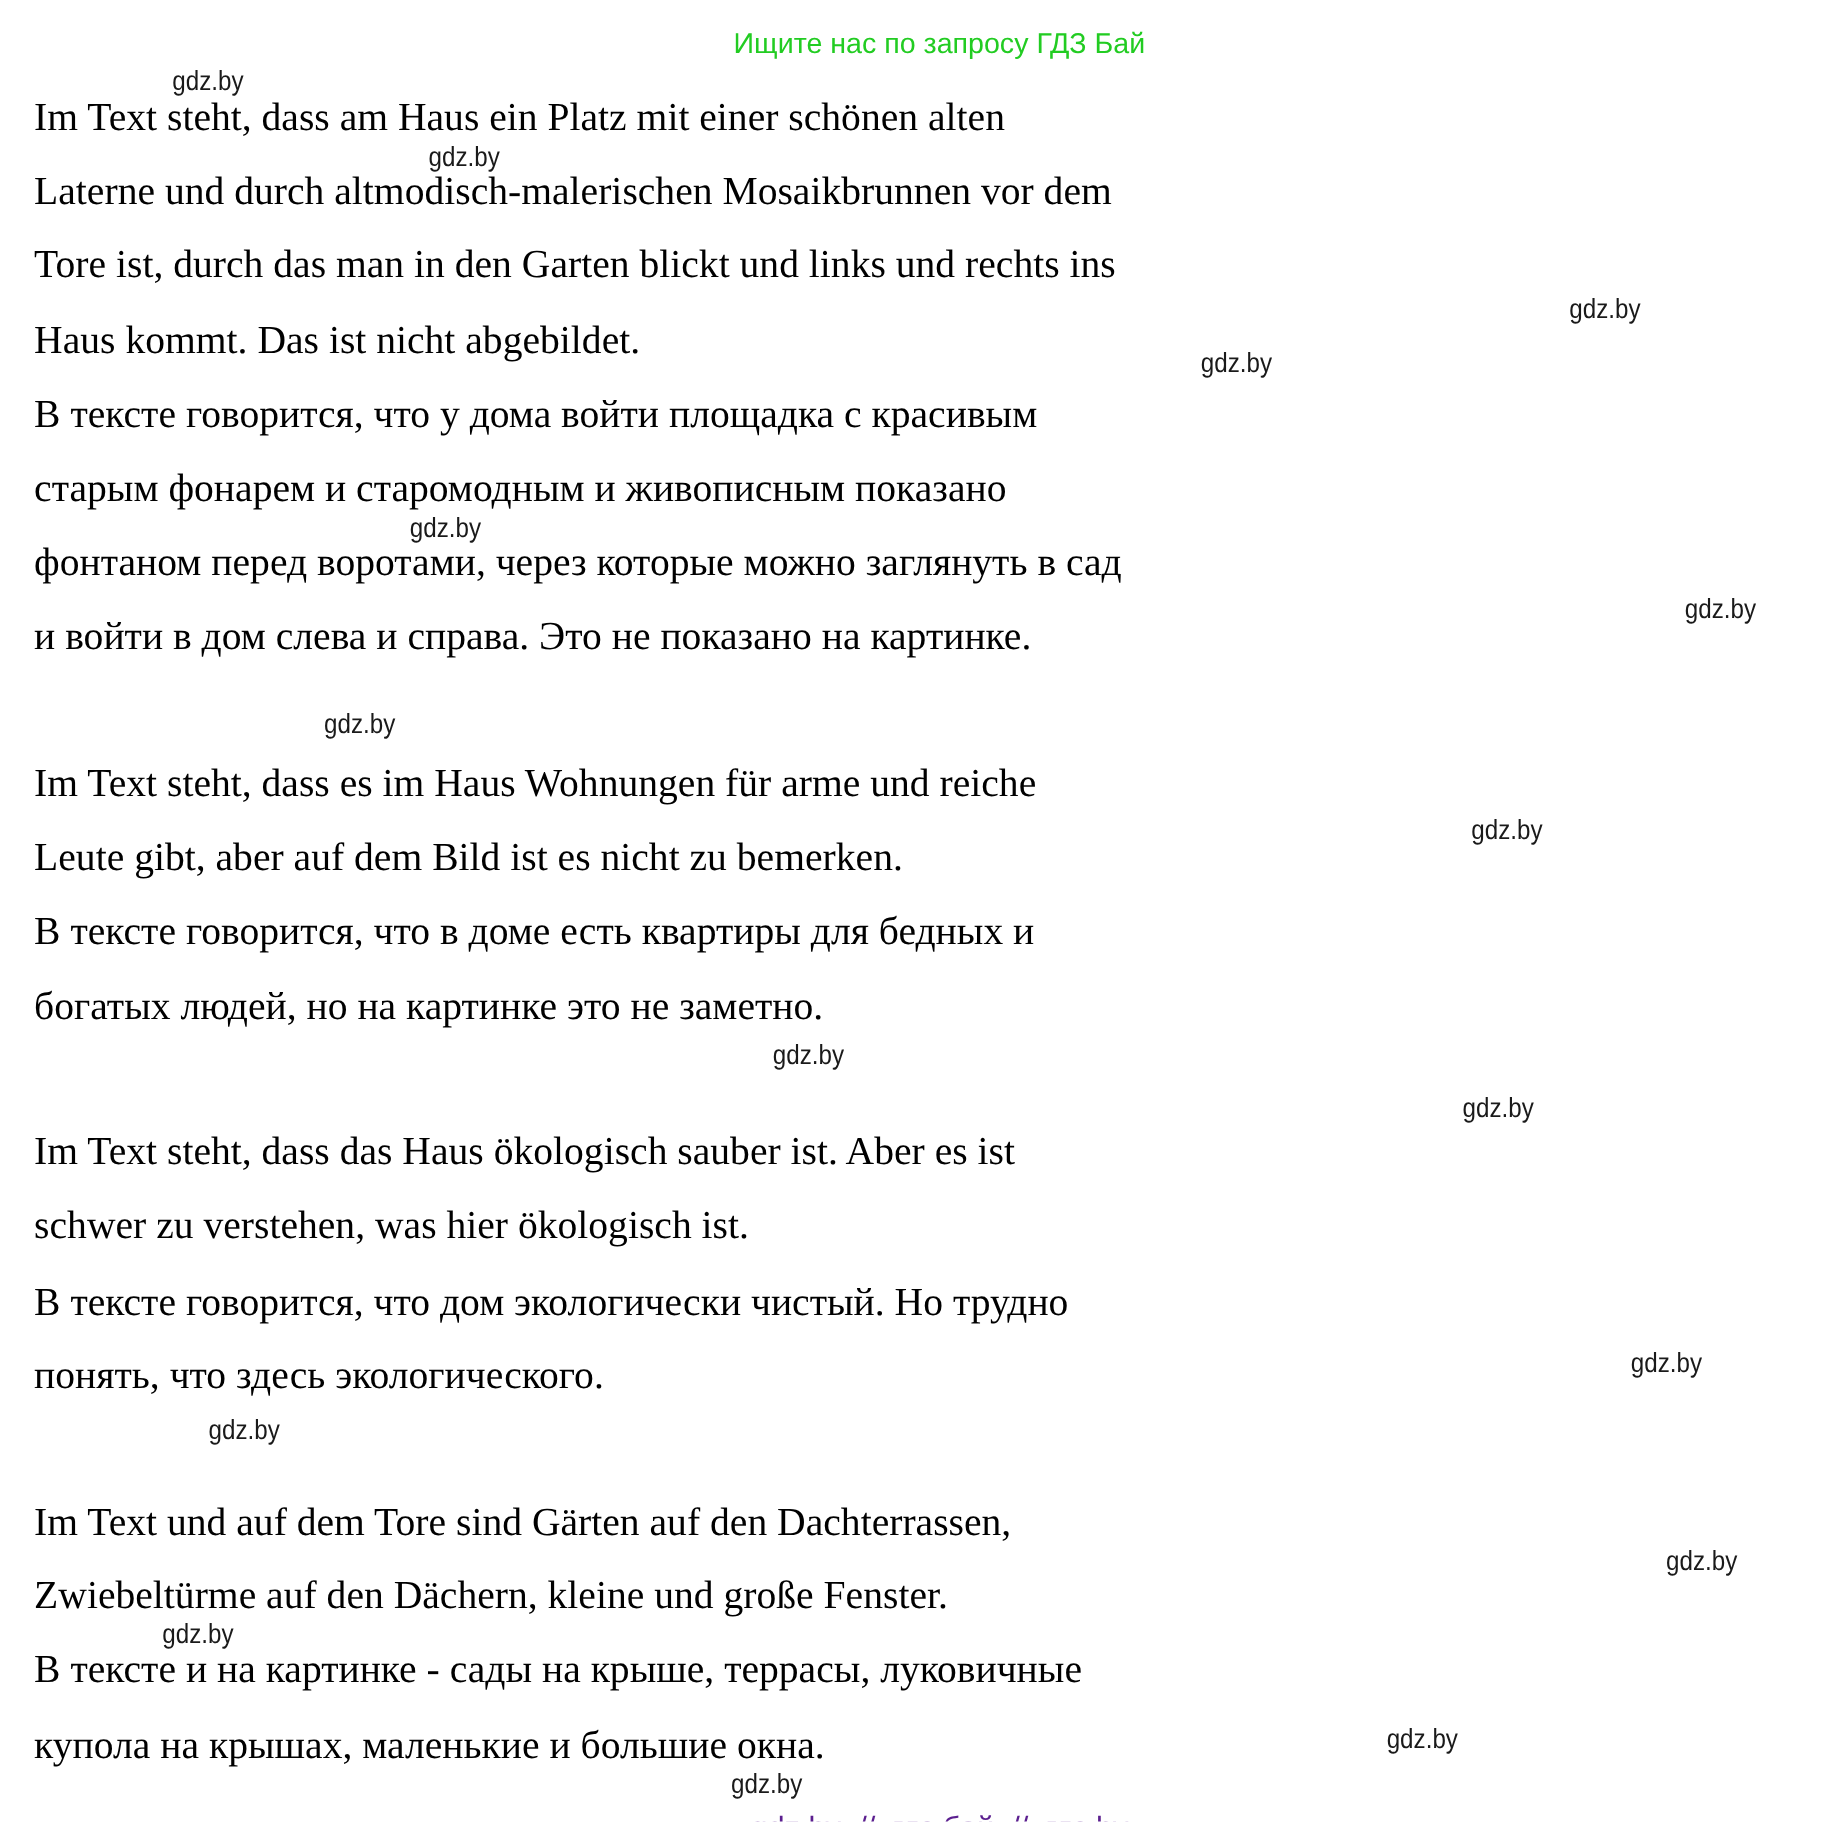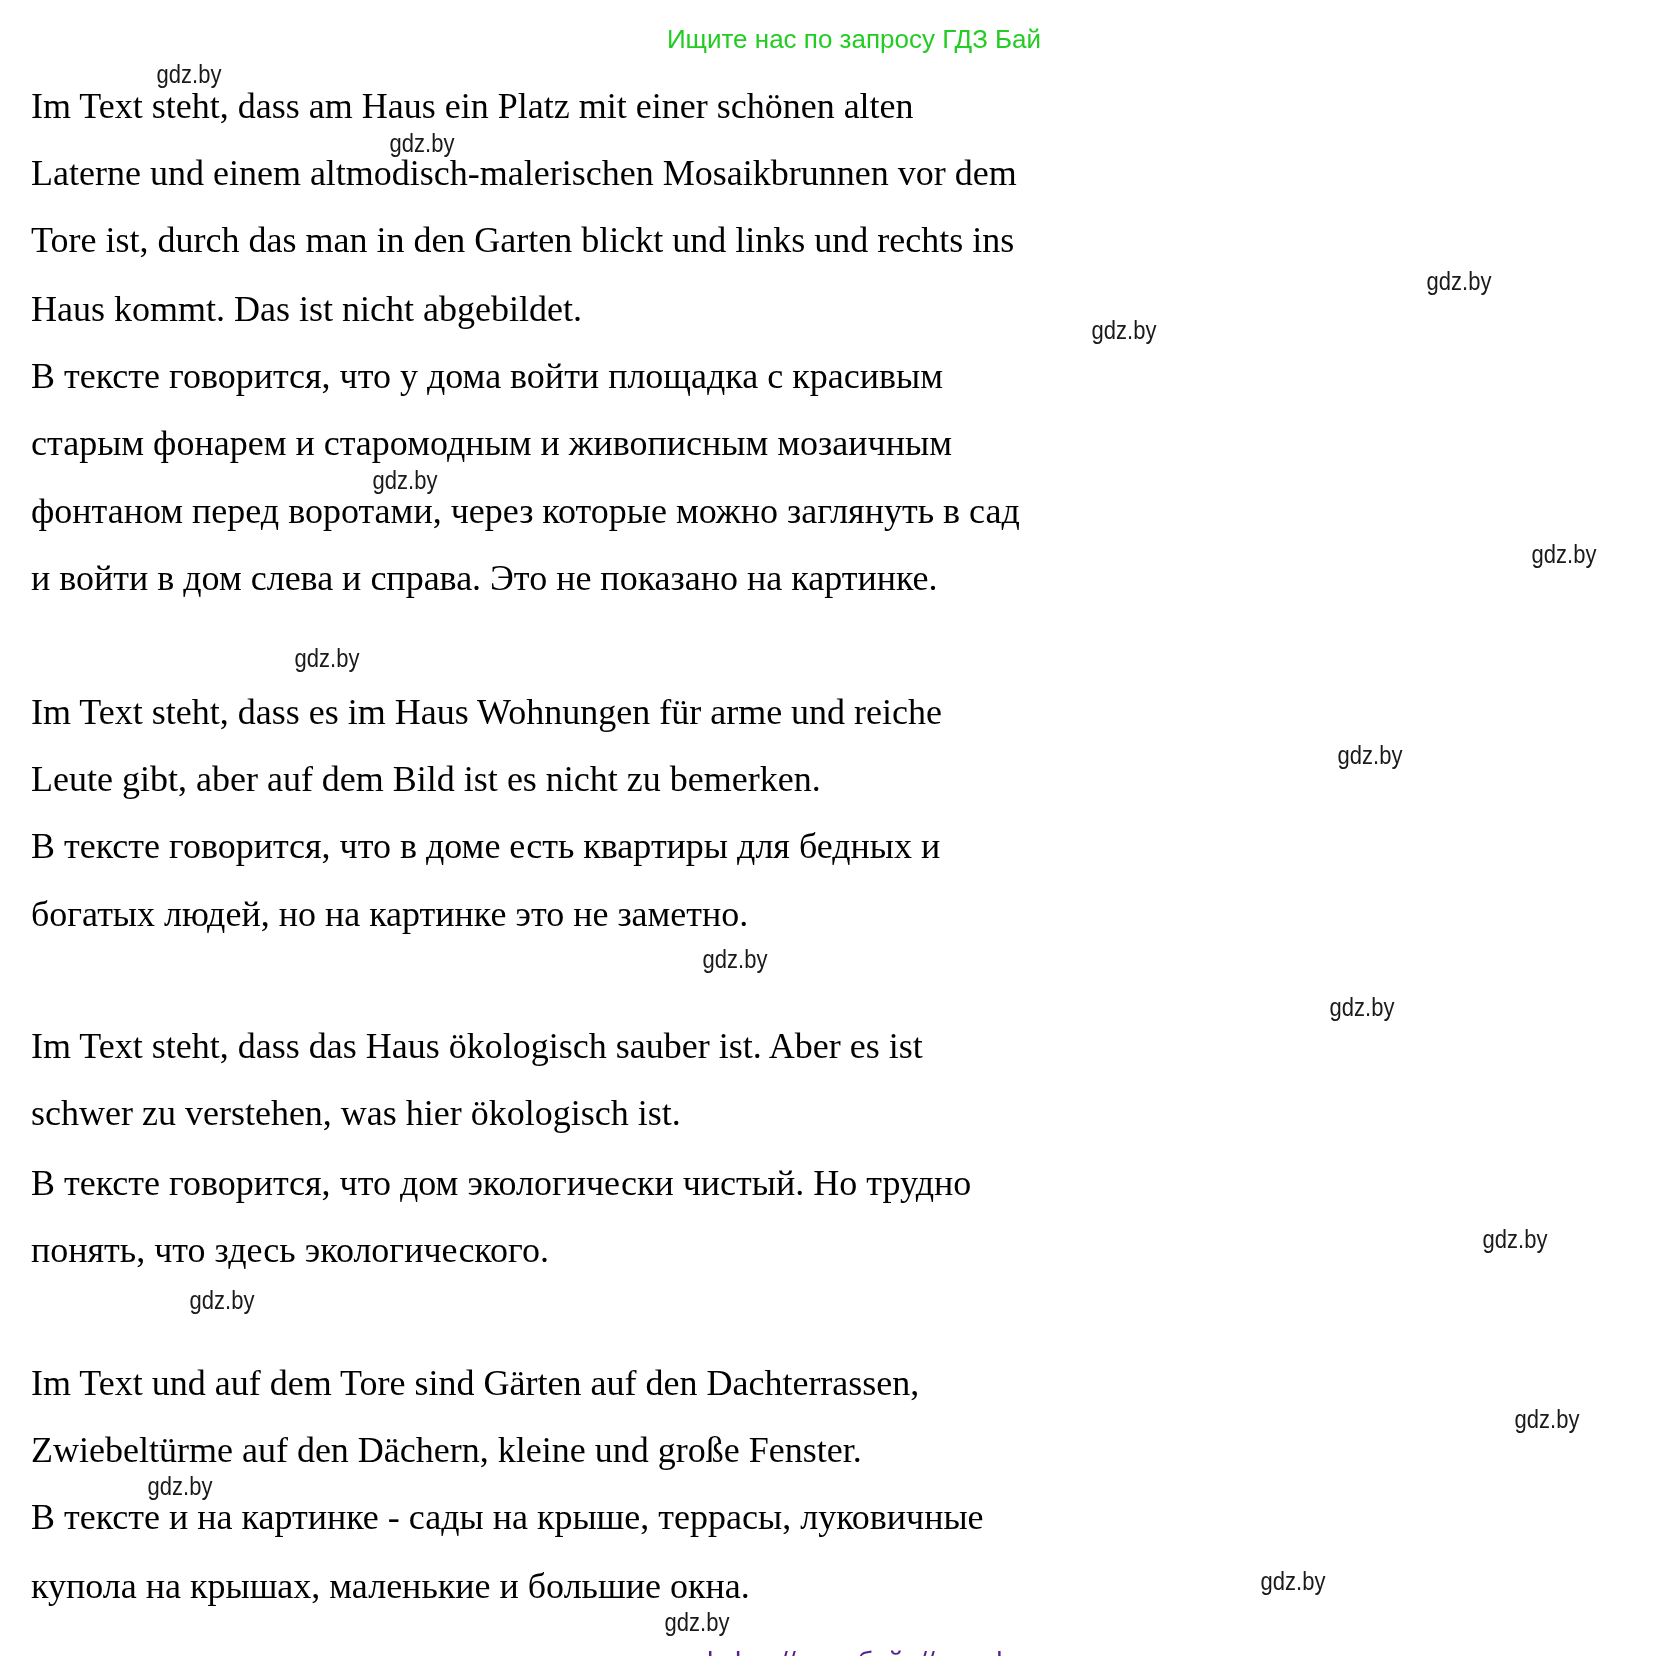--- a/index.html
+++ b/index.html
@@ -66,25 +66,25 @@
 </style>
 </head>
 <body>
 
 <div class="page">
 
   <div class="header-note">Ищите нас по запросу ГДЗ Бай</div>
 
   <div>
     <div class="line" style="top:49px">Im Text steht, dass am Haus ein Platz mit einer schönen alten</div>
-    <div class="line" style="top:116px">Laterne und einem altmodisch-malerischen Mosaikbrunnen vor dem</div>
+    <div class="line" style="top:116px">Laterne und durch altmodisch-malerischen Mosaikbrunnen vor dem</div>
     <div class="line" style="top:183px">Tore ist, durch das man in den Garten blickt und links und rechts ins</div>
     <div class="line" style="top:252px">Haus kommt. Das ist nicht abgebildet.</div>
     <div class="line" style="top:319px">В тексте говорится, что у дома войти площадка с красивым</div>
-    <div class="line" style="top:386px">старым фонарем и старомодным и живописным мозаичным</div>
+    <div class="line" style="top:386px">старым фонарем и старомодным и живописным показано</div>
     <div class="line" style="top:454px">фонтаном перед воротами, через которые можно заглянуть в сад</div>
     <div class="line" style="top:521px">и войти в дом слева и справа. Это не показано на картинке.</div>
   </div>
 
   <div>
     <div class="line" style="top:655px">Im Text steht, dass es im Haus Wohnungen für arme und reiche</div>
     <div class="line" style="top:722px">Leute gibt, aber auf dem Bild ist es nicht zu bemerken.</div>
     <div class="line" style="top:789px">В тексте говорится, что в доме есть квартиры для бедных и</div>
     <div class="line" style="top:857px">богатых людей, но на картинке это не заметно.</div>
   </div>

